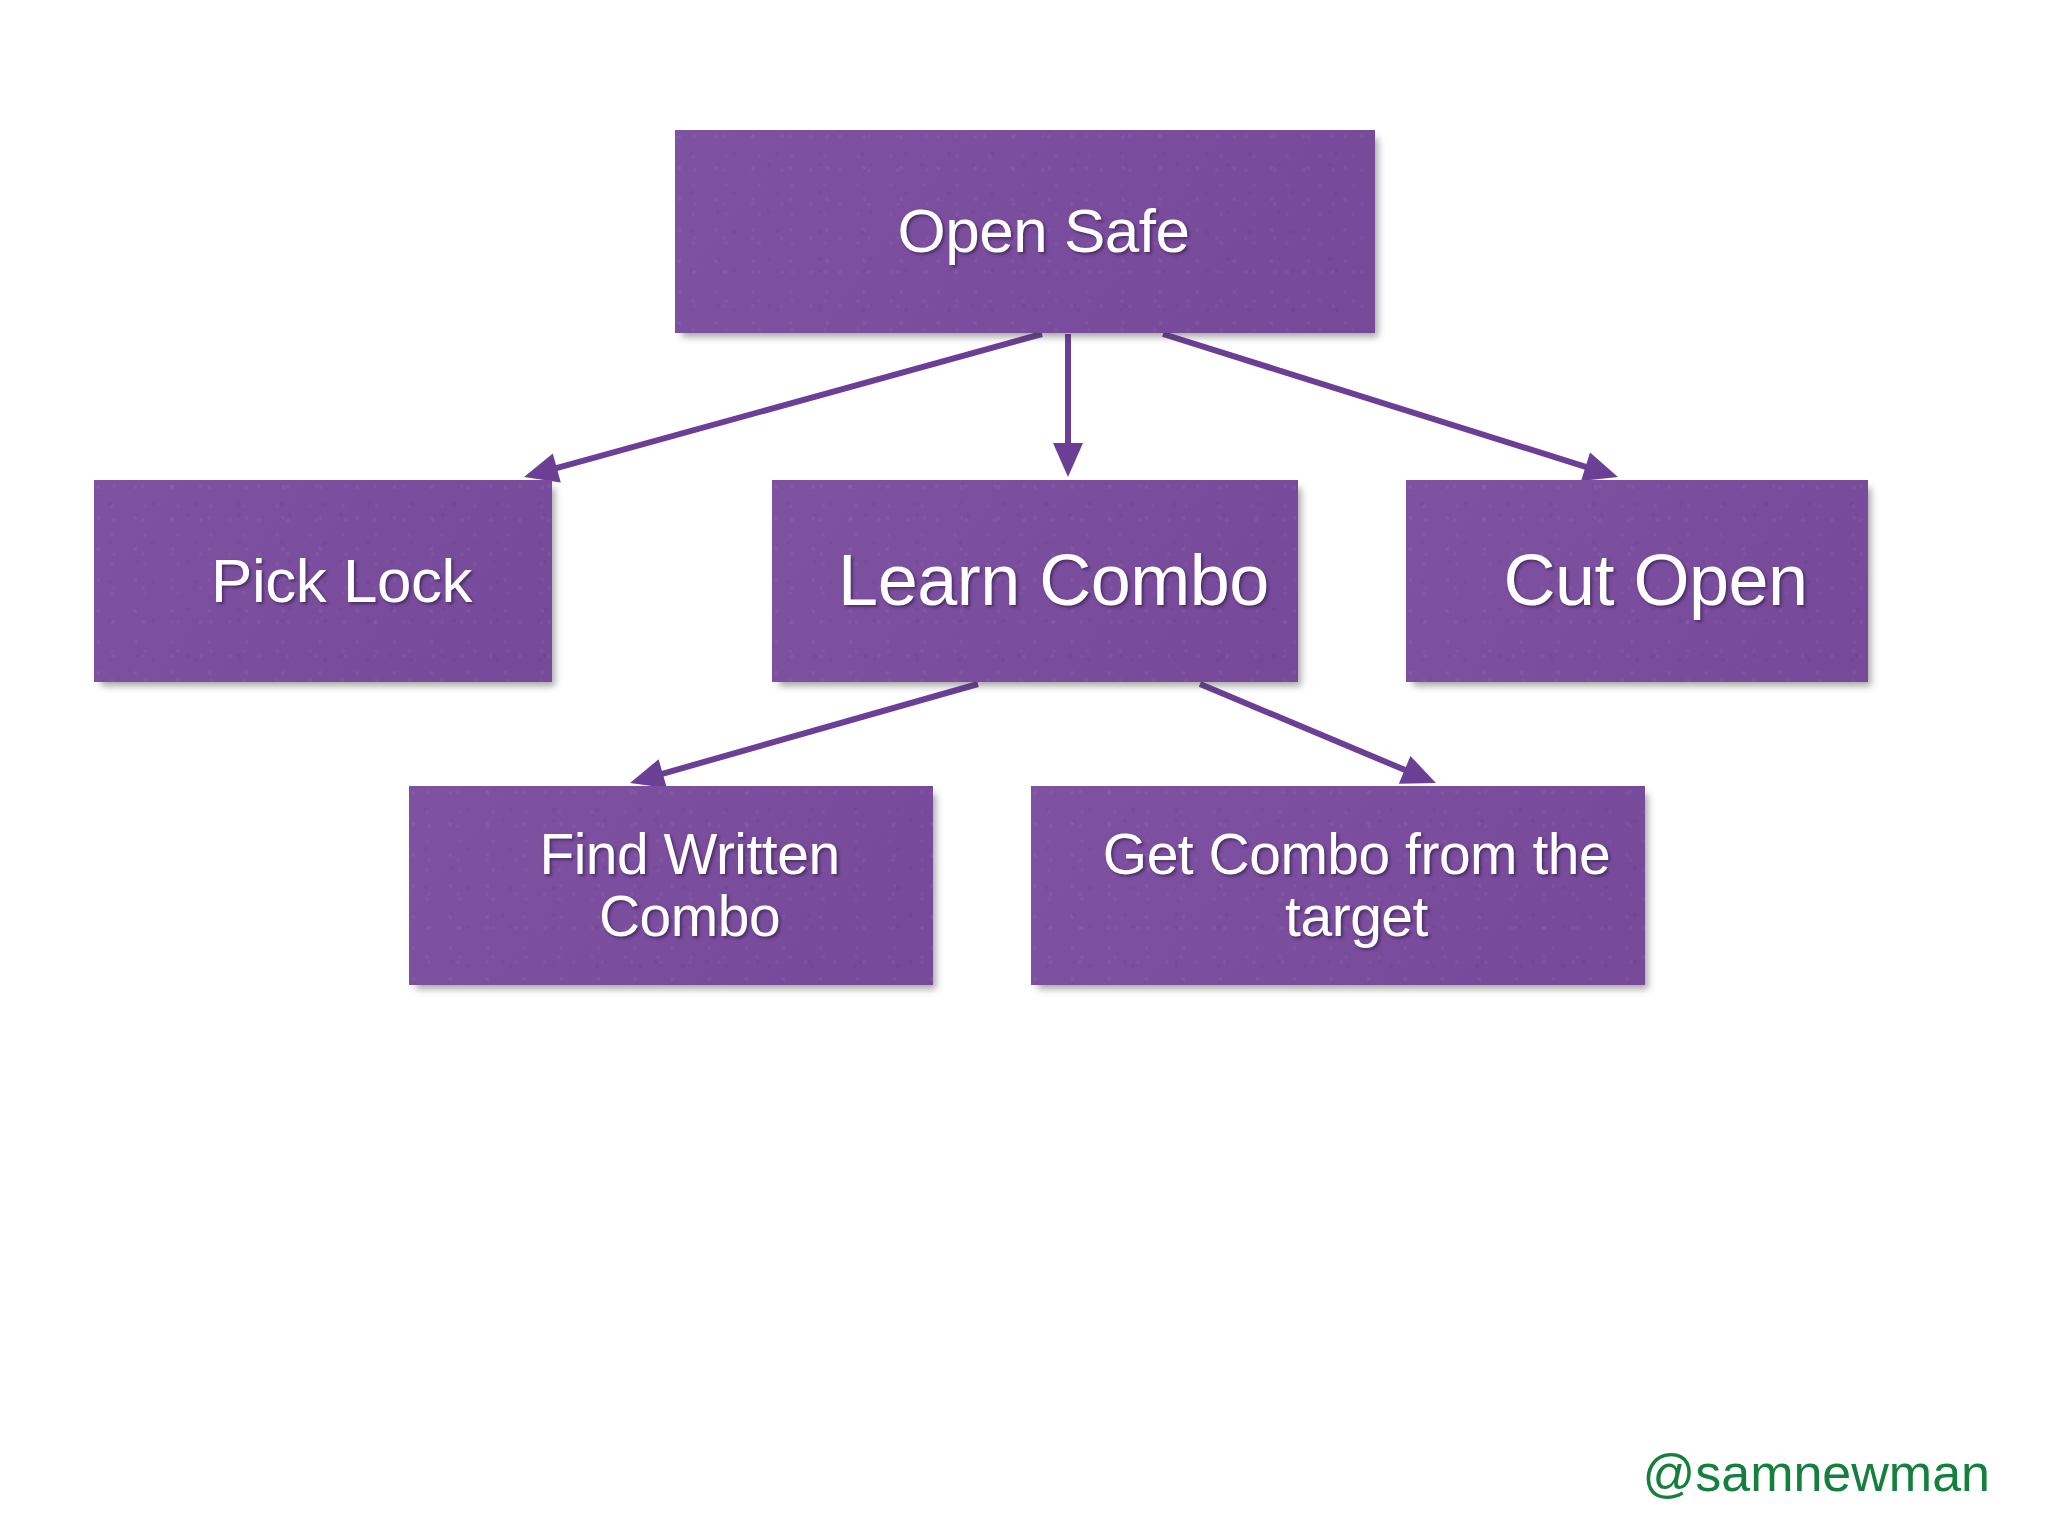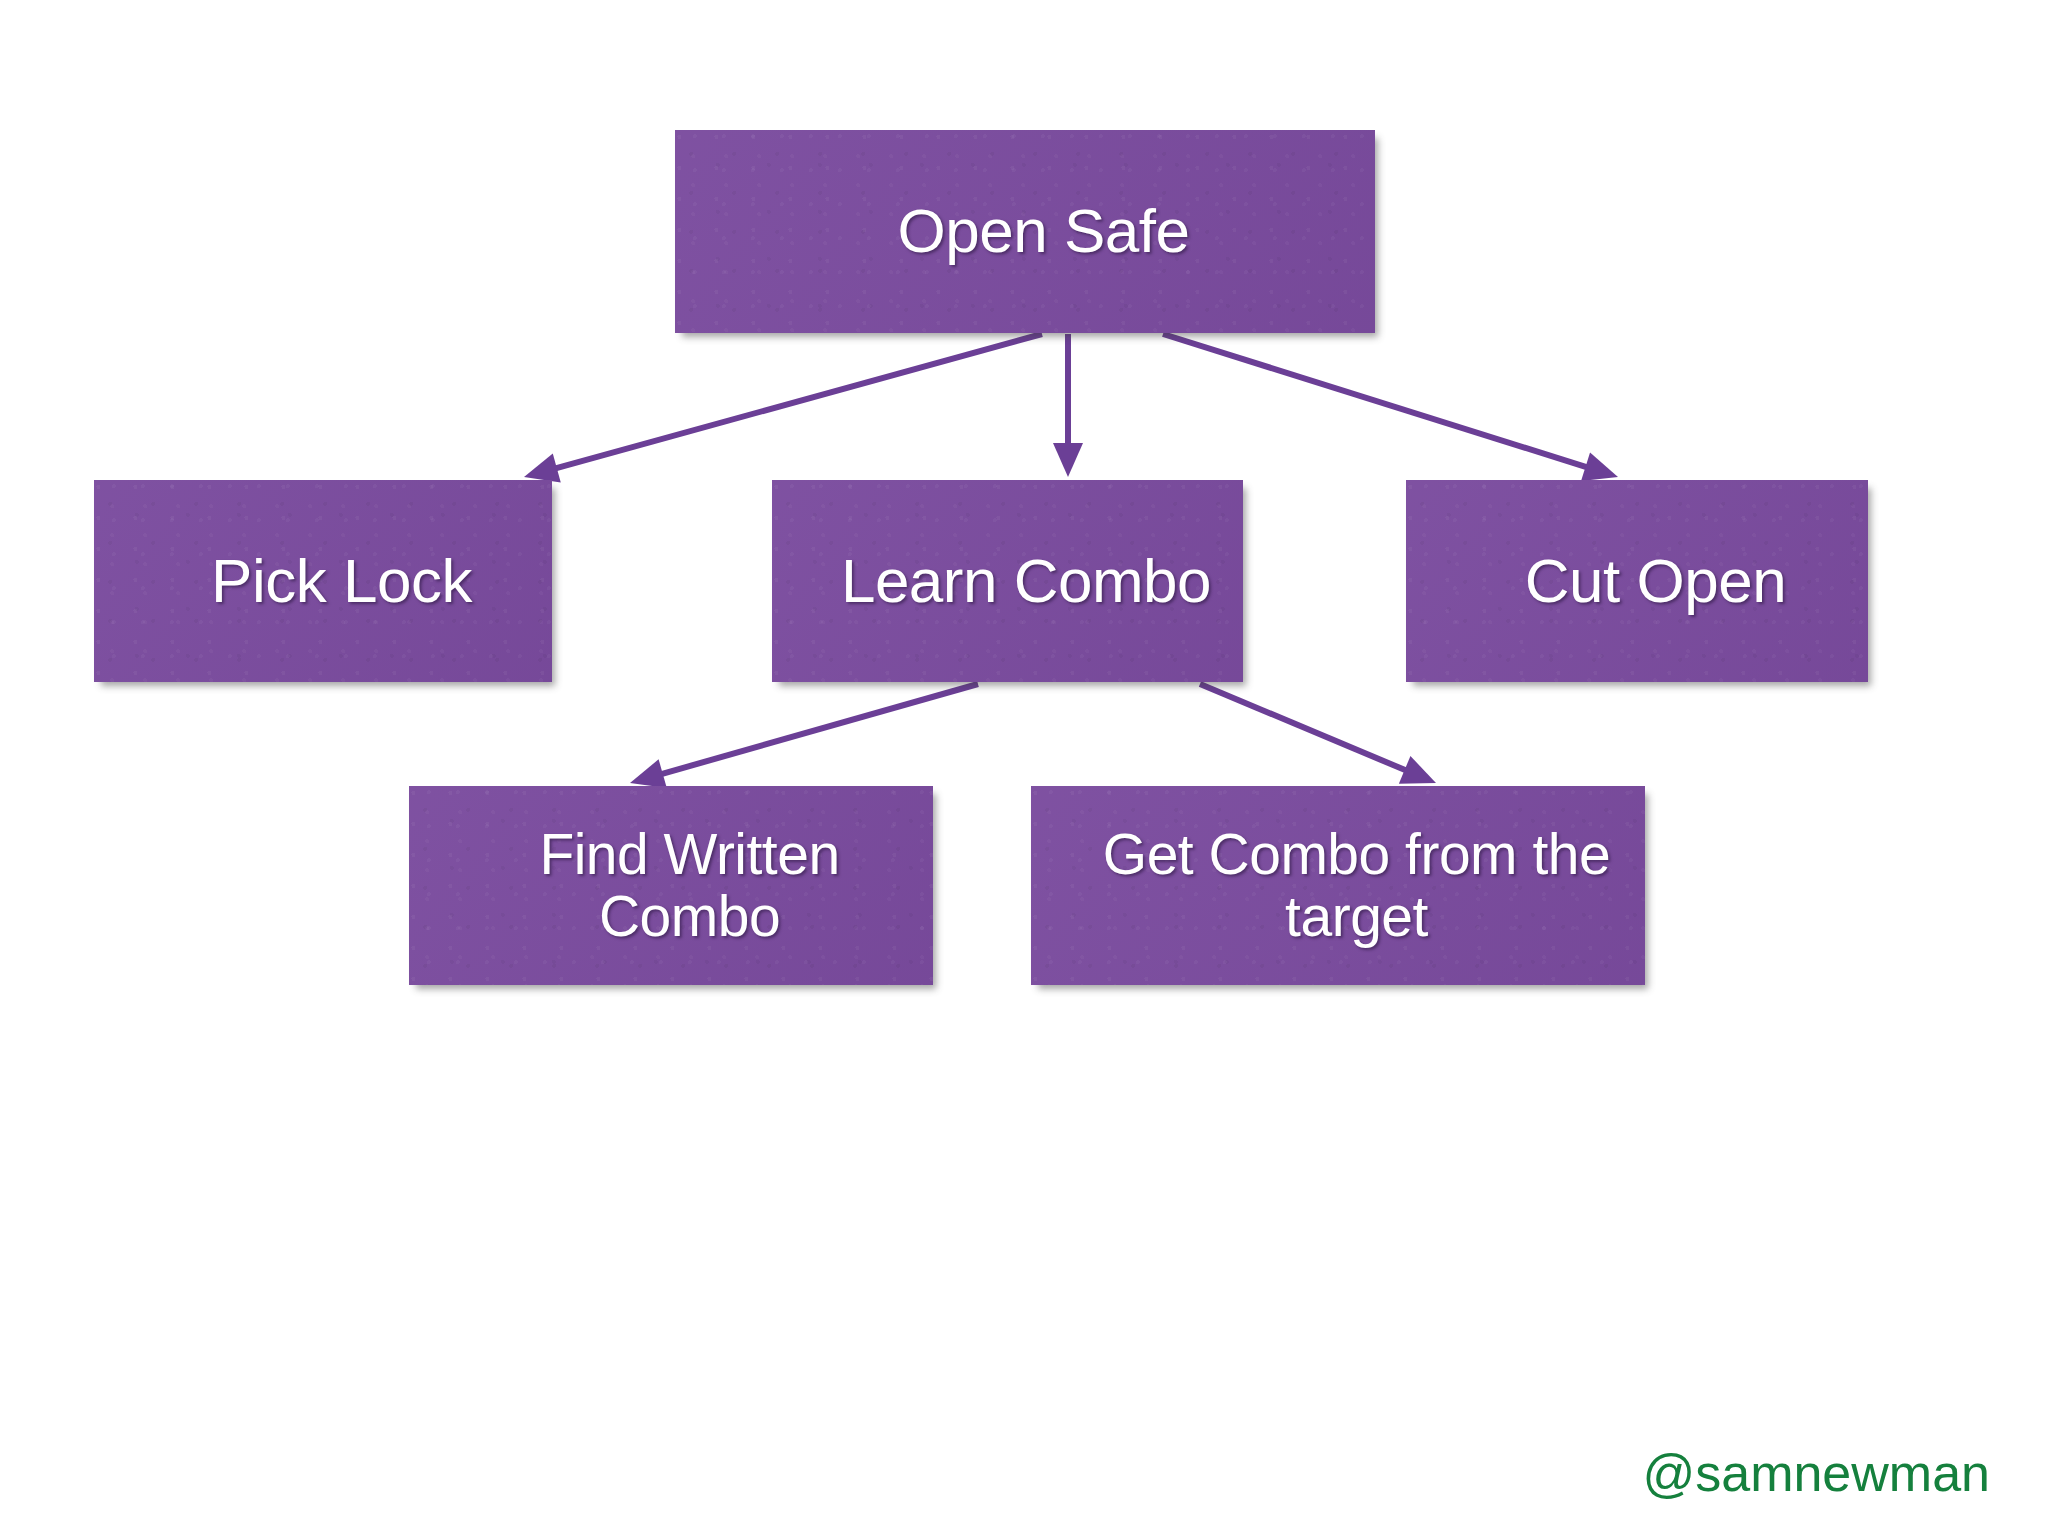--- a/index.html
+++ b/index.html
@@ -83,25 +83,25 @@
     </svg>
 
   <div class="node" style="left: 675px; top: 130px; width: 700px; height: 203px; font-size: 62px; background-color: rgb(122, 75, 158); color: rgb(255, 255, 255);">
     <span class="node-label">Open Safe</span>
   </div>
 
   <div class="node" style="left: 94px; top: 480px; width: 458px; height: 202px; font-size: 62px; background-color: rgb(122, 75, 158); color: rgb(255, 255, 255);">
     <span class="node-label">Pick Lock</span>
   </div>
 
-  <div class="node" style="left: 772px; top: 480px; width: 471px; height: 202px; font-size: 62px; background-color: rgb(122, 75, 158); color: rgb(255, 255, 255); align-items: center;">
+  <div class="node" style="left: 772px; top: 480px; width: 526px; height: 202px; font-size: 72px; background-color: rgb(122, 75, 158); color: rgb(255, 255, 255); align-items: center;">
     <span class="node-label">Learn Combo</span>
   </div>
 
-  <div class="node" style="left: 1406px; top: 480px; width: 462px; height: 202px; font-size: 62px; background-color: rgb(122, 75, 158); color: rgb(255, 255, 255);">
+  <div class="node" style="left: 1406px; top: 480px; width: 462px; height: 202px; font-size: 72px; background-color: rgb(122, 75, 158); color: rgb(255, 255, 255);">
     <span class="node-label">Cut Open</span>
   </div>
 
   <div class="node" style="left: 1031px; top: 786px; width: 614px; height: 199px; font-size: 57px; background-color: rgb(122, 75, 158); color: rgb(255, 255, 255);">
     <span class="node-label">Get Combo from the target</span>
   </div>
 
   <div class="node" style="left: 409px; top: 786px; width: 524px; height: 199px; font-size: 57px; background-color: rgb(122, 75, 158); color: rgb(255, 255, 255);">
     <span class="node-label">Find Written Combo</span>
   </div>

